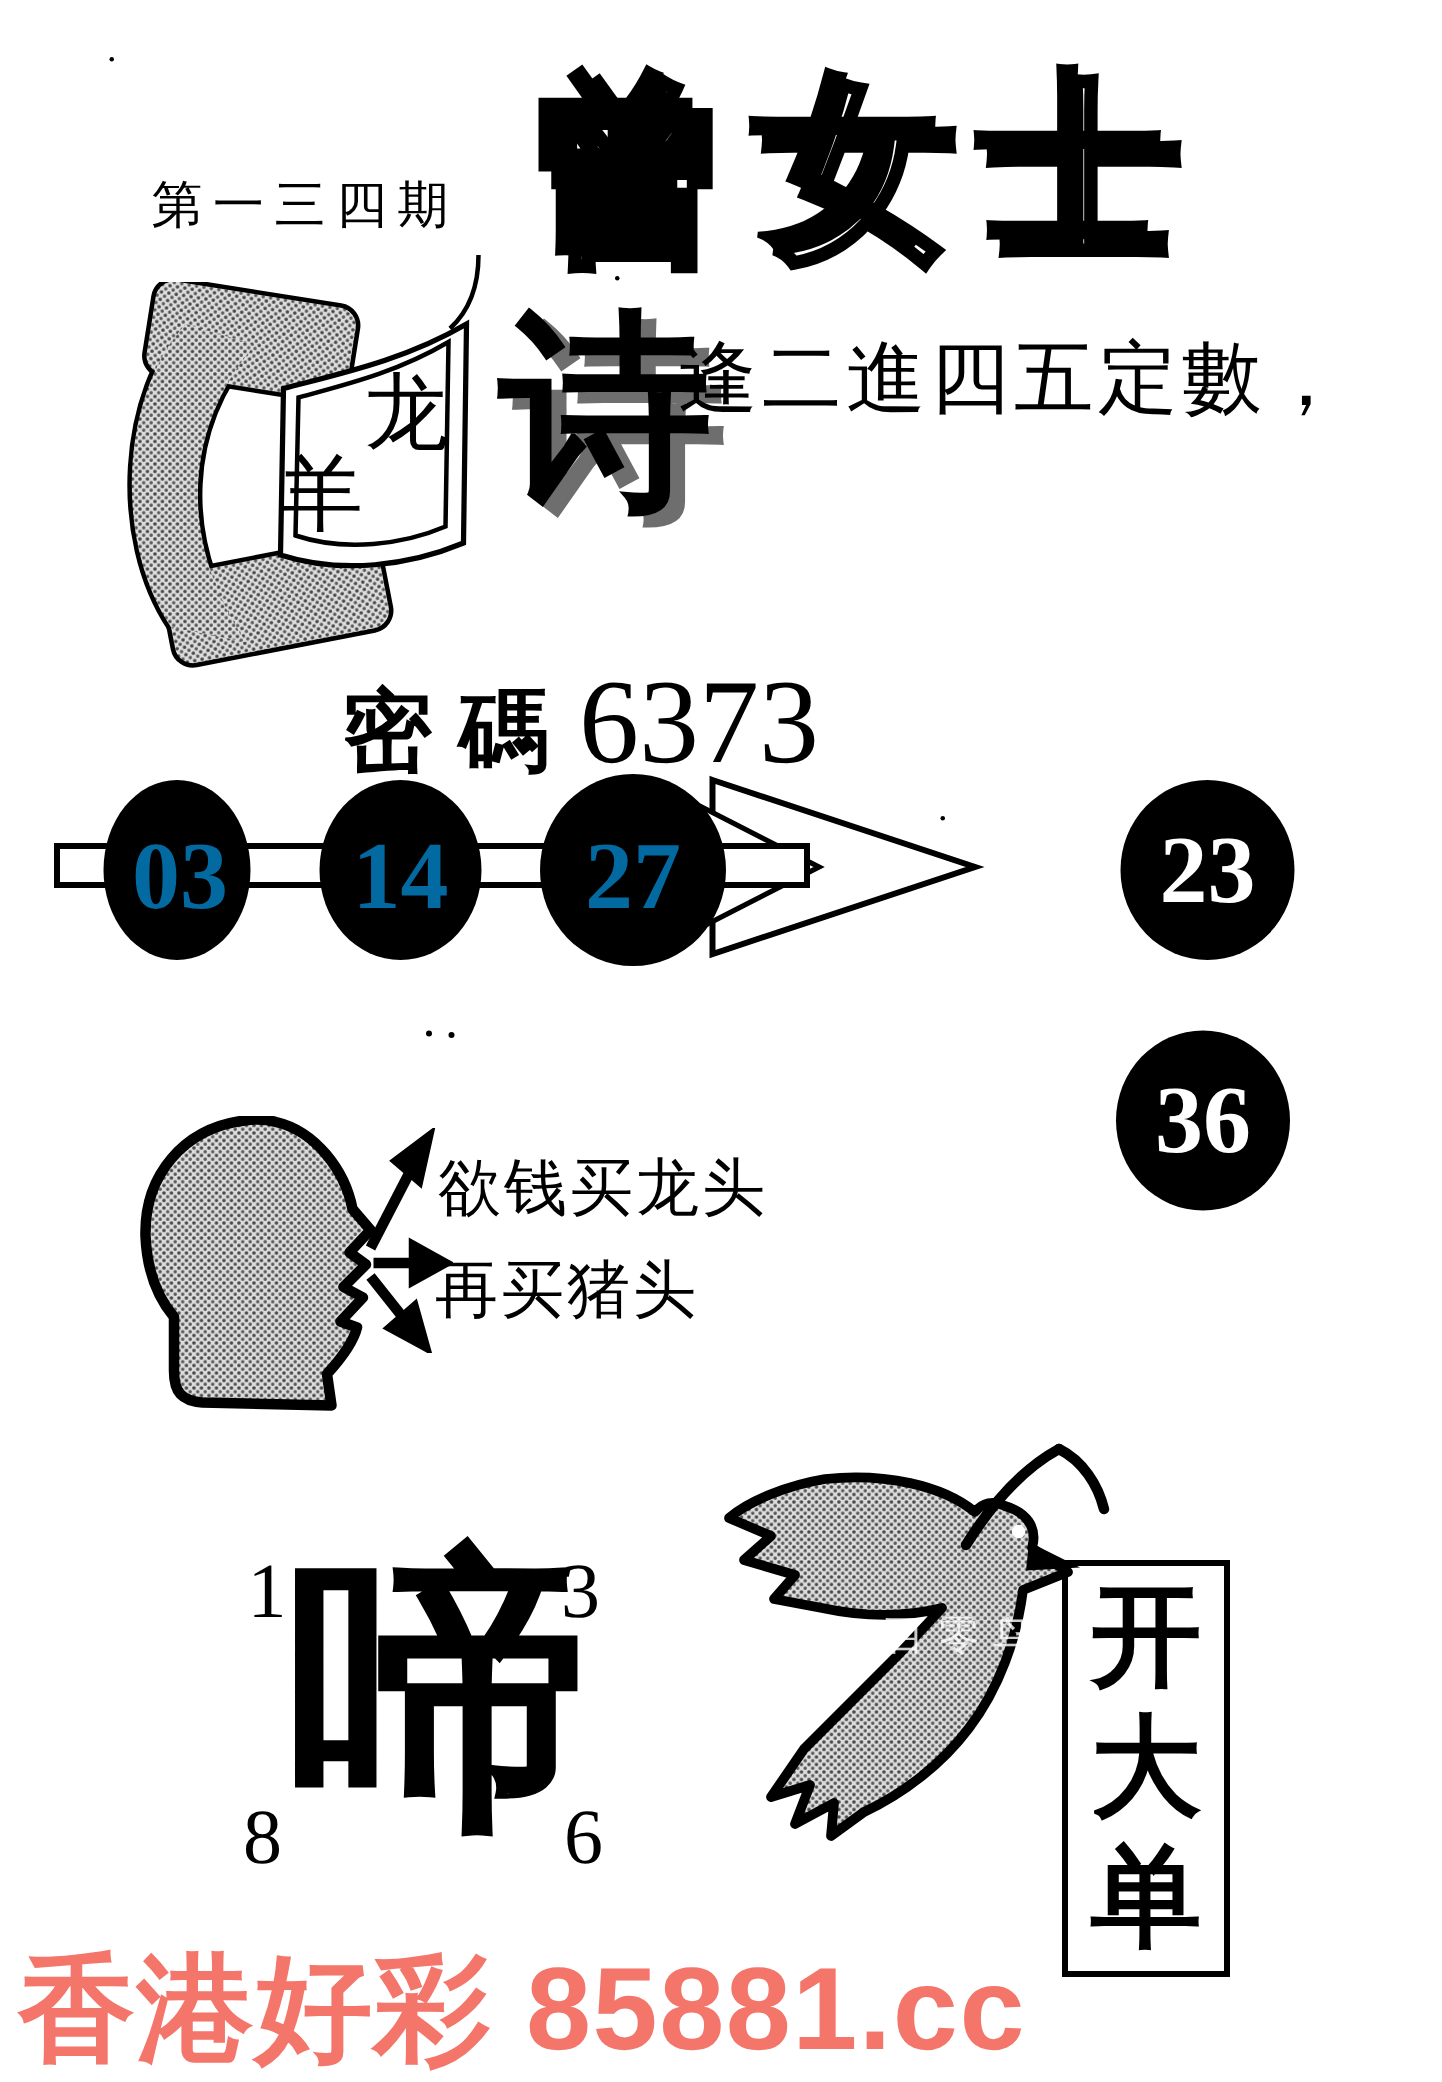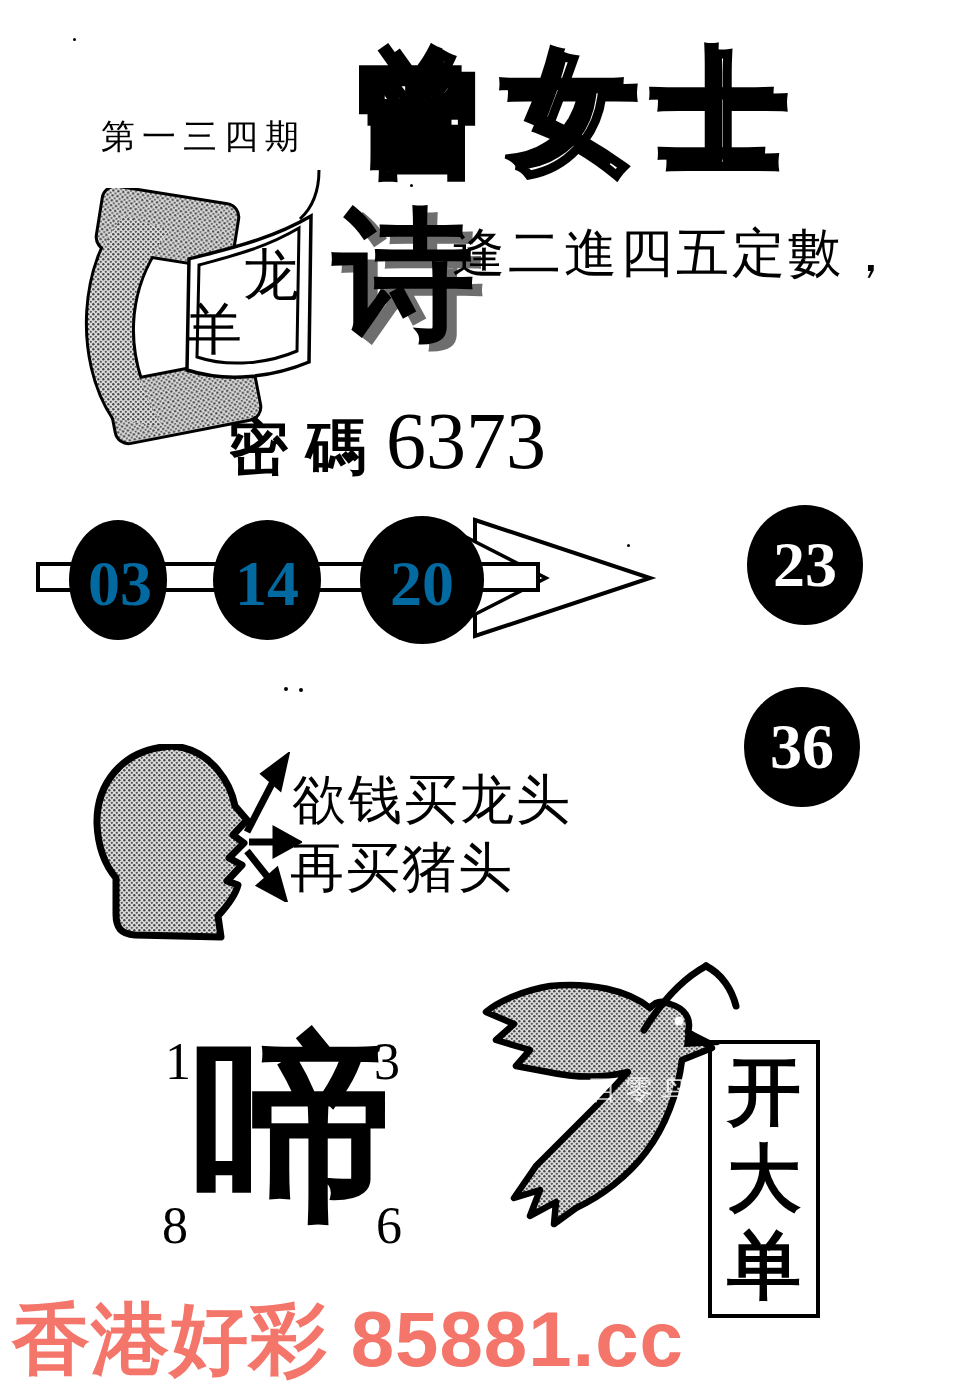--- a/index.html
+++ b/index.html
@@ -20,30 +20,30 @@
 
   
   .shi{position:relative;width:160px;height:170px;font-size:142px;font-weight:900;line-height:160px;}
   .shi .back{position:absolute;left:10px;top:7px;color:#6e6e6e;}
   .shi .front{position:absolute;left:0;top:0;color:#000;}
 
   .zodiac{font-size:56px;}
 
   .verse{font-size:53px;line-height:78px;letter-spacing:3px;white-space:nowrap;}
 
-  .pw{display:flex;align-items:baseline;}
+  .pw{display:flex;align-items:baseline;margin-top:41px;}
   .pw .lbl{font-size:60px;font-weight:bold;letter-spacing:18px;margin-right:2px;}
   .pw .val{font-size:80px;}
 
   .ballnum{width:124px;text-align:center;font-size:64px;color:#0369a1;font-weight:bold;}
   .circle{width:116px;height:120px;background:#000;border-radius:50%;
           display:flex;align-items:center;justify-content:center;
           color:#fff;font-size:64px;font-weight:bold;}
 
-  .speech{font-size:54px;letter-spacing:2px;white-space:nowrap;}
+  .speech{font-size:42px;letter-spacing:2px;white-space:nowrap;}
 
   .cnum{font-size:52px;}
   .bigchar{font-size:200px;font-weight:900;line-height:210px;}
 
   .watermark{font-size:27px;letter-spacing:9px;color:rgba(255,255,255,0.8);white-space:nowrap;}
 
   .resultbox{width:104px;height:262px;border:4px solid #000;
              display:flex;flex-direction:column;align-items:center;justify-content:space-around;
              padding:4px 0;}
   .resultbox .rc{font-size:74px;font-weight:bold;line-height:80px;}
@@ -123,23 +123,23 @@
   <svg class="abs" style="left:32px;top:512px;" width="645" height="140" viewBox="0 0 645 140">
     <path d="M443 8 L618 66 L443 124 Z" fill="#fff" stroke="#000" stroke-width="4"></path>
     <path d="M428 22 L514 66 L428 110 Z" fill="#fff" stroke="#000" stroke-width="3.5"></path>
     <rect x="6" y="52" width="500" height="26" fill="#fff" stroke="#000" stroke-width="4"></rect>
     <ellipse cx="86" cy="68" rx="49" ry="60" fill="#000"></ellipse>
     <ellipse cx="235" cy="68" rx="54" ry="60" fill="#000"></ellipse>
     <ellipse cx="390" cy="68" rx="62" ry="64" fill="#000"></ellipse>
   </svg>
   <div class="abs ballnum" style="left:58px;top:547px;">03</div>
   <div class="abs ballnum" style="left:205px;top:547px;">14</div>
-  <div class="abs ballnum" style="left:360px;top:547px;">20</div>
-
-  <div class="abs circle" style="left:747px;top:505px;align-items:center;">
+  <div class="abs ballnum" style="left:360px;top:547px;">27</div>
+
+  <div class="abs circle" style="left:747px;top:520px;align-items:center;">
     <span>23</span>
   </div>
   <div class="abs circle" style="left:744px;top:687px;">
     <span>36</span>
   </div>
 
   <svg class="abs" style="left:88px;top:744px;" width="165" height="200" viewBox="0 0 165 200">
     <path d="M75 3 C 34 8 8 40 9 80 C 10 103 17 121 28 134 L 28 170
              C 28 184 33 190 47 191 L 133 193 L 130 172
              C 141 160 148 149 150 141 L 139 137 L 154 121 L 141 114

